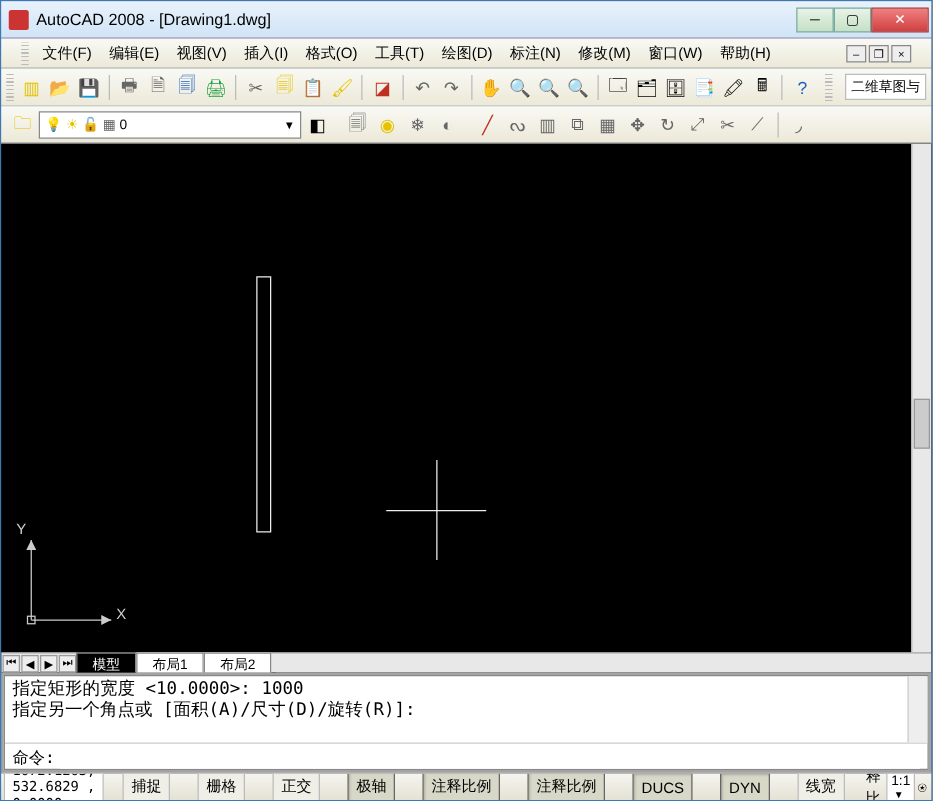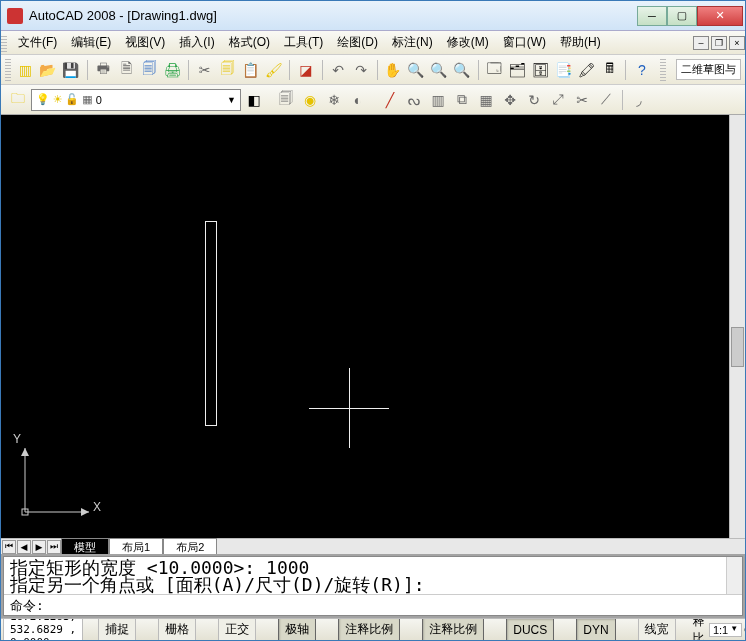--- a/index.html
+++ b/index.html
@@ -6,21 +6,21 @@
 body { font-family: "Microsoft YaHei", SimSun, Arial, sans-serif; font-size: 12px; background: #fff; }
 .window { width: 746px; height: 641px; border: 1px solid #3a79b7; background: #a3a3a3; display: flex; flex-direction: column; }
 
 .titlebar { height: 30px; background: linear-gradient(#e9f2fb, #d0e4f7); display: flex; align-items: center; padding-left: 6px; border-bottom: 1px solid #aac; }
 .titlebar .appicon { width: 16px; height: 16px; background: #c33; margin-right: 6px; border-radius: 2px; }
 .titlebar .title { flex: 1; color: #000; font-size: 13px; }
 .winbtns { display: flex; gap: 0; margin-right: 2px; }
 .winbtn { width: 30px; height: 20px; border: 1px solid #7a9; background: linear-gradient(#e8f3e8,#c5e0c5); display: flex; align-items: center; justify-content: center; font-size: 11px; cursor: pointer; }
 .winbtn.close { background: linear-gradient(#f08080,#d04040); border-color: #a33; color: #fff; width: 46px; }
 
-.menubar { height: 24px; background: linear-gradient(#f9f9f5,#ece9d8); display: flex; align-items: center; padding: 0 0; border-bottom: 1px solid #ccc; }
+.menubar { height: 24px; background: linear-gradient(#f9f9f5,#ece9d8); display: flex; align-items: center; padding: 0 16px; border-bottom: 1px solid #ccc; }
 .menubar .grip { width: 6px; height: 18px; background: repeating-linear-gradient(0deg,#bbb,#bbb 1px,transparent 1px,transparent 3px); margin-right: 4px; }
 .menuitem { padding: 3px 7px; cursor: pointer; }
 .mdi-btns { margin-left: auto; display: flex; gap: 2px; }
 .mdi-btn { width: 16px; height: 14px; border: 1px solid #888; background: #eee; font-size: 9px; display: flex; align-items: center; justify-content: center; cursor: pointer; }
 
 .toolbar { height: 30px; background: linear-gradient(#f9f9f5,#ece9d8); display: flex; align-items: center; padding: 2px 4px; border-bottom: 1px solid #ccc; gap: 2px; overflow: hidden; }
 .toolbar .grip { width: 6px; height: 22px; background: repeating-linear-gradient(0deg,#bbb,#bbb 1px,transparent 1px,transparent 3px); margin-right: 2px; }
 .tbtn { width: 22px; height: 22px; border: 1px solid transparent; display: flex; align-items: center; justify-content: center; cursor: pointer; font-size: 14px; }
 .tsep { width: 1px; height: 20px; background: #bbb; margin: 0 3px; }
 .extra-label { background: #fff; border: 1px solid #bbb; padding: 2px 4px; font-size: 11px; margin-left: 6px; white-space: nowrap; }
@@ -38,30 +38,30 @@
 .rect-shape { position: absolute; border: 1px solid #eee; }
 .vscroll { position: absolute; right: 0; top: 0; bottom: 16px; width: 16px; background: #e8e8e8; border-left: 1px solid #bbb; }
 .vscroll-thumb { position: absolute; left: 1px; right: 1px; height: 40px; top: 50%; background: #ccc; border: 1px solid #999; }
 .hscroll-row { position: absolute; left: 0; right: 0; bottom: 0; height: 16px; background: #e8e8e8; display: flex; align-items: center; border-top: 1px solid #bbb; }
 .navbtn { width: 14px; height: 14px; border: 1px solid #999; background: #eee; font-size: 9px; display: flex; align-items: center; justify-content: center; cursor: pointer; margin-left: 1px; }
 .tab { padding: 1px 12px; background: #fff; border: 1px solid #888; border-bottom: none; font-size: 11px; cursor: pointer; margin-left: 0; }
 .tab.active { background: #000; color: #fff; }
 .hscroll-track { flex: 1; height: 14px; margin-left: 4px; background: #e8e8e8; }
 
 .cmdarea { background: #fff; border: 1px solid #888; margin: 2px; }
-.cmdhistory { height: 38px; padding: 2px 6px; font-family: SimSun, monospace; font-size: 18px; line-height: 17px; overflow: hidden; border-bottom: 1px solid #ccc; position: relative; }
+.cmdhistory { height: 54px; padding: 2px 6px; font-family: SimSun, monospace; font-size: 14px; line-height: 17px; overflow: hidden; border-bottom: 1px solid #ccc; position: relative; }
 .cmd-vscroll { position: absolute; right: 0; top: 0; bottom: 0; width: 16px; background: #eee; border-left: 1px solid #ccc; }
 .cmdline { height: 20px; display: flex; align-items: flex-end; padding: 0 6px; font-family: SimSun, monospace; font-size: 13px; }
 .cmdinput { flex: 1; border: none; outline: none; font-family: inherit; font-size: inherit; margin-left: 4px; }
 
 .statusbar { height: 22px; background: linear-gradient(#f5f5f0,#e4e2d4); display: flex; align-items: center; border-top: 1px solid #bbb; font-size: 12px; overflow: hidden; }
 .coords { width: 190px; padding: 2px 6px; border: 1px solid #bbb; background: #fff; margin: 1px 4px 1px 2px; font-family: monospace; font-size: 11px; }
 .stbtn { padding: 4px 6px; border: 1px solid #bbb; background: #efefe7; margin: 1px 11px; cursor: pointer; font-size: 12px; white-space: nowrap; text-align: center; }
 .stbtn.active { border-color: #666; background: #d8d8c8; box-shadow: inset 1px 1px 2px rgba(0,0,0,0.2); }
-.scale-sel { padding: 0 3px; border: 1px solid #bbb; background: #fff; font-size: 11px; margin: 1px; display: flex; align-items: flex-start; }
+.scale-sel { padding: 0 3px; border: 1px solid #bbb; background: #fff; font-size: 11px; margin: 1px; display: flex; align-items: flex-start; flex-direction: column; }
 .sticon { width: 18px; height: 18px; display: flex; align-items: center; justify-content: center; margin: 0 1px; cursor: pointer; }
 
 .ic-yellow { color: #e6c200; }
 .ic-blue { color: #2060c0; }
 .ic-red { color: #c03020; }
 .ic-green { color: #20a040; }
 .ic-gray { color: #666; }
 </style>
 </head>
 <body>

